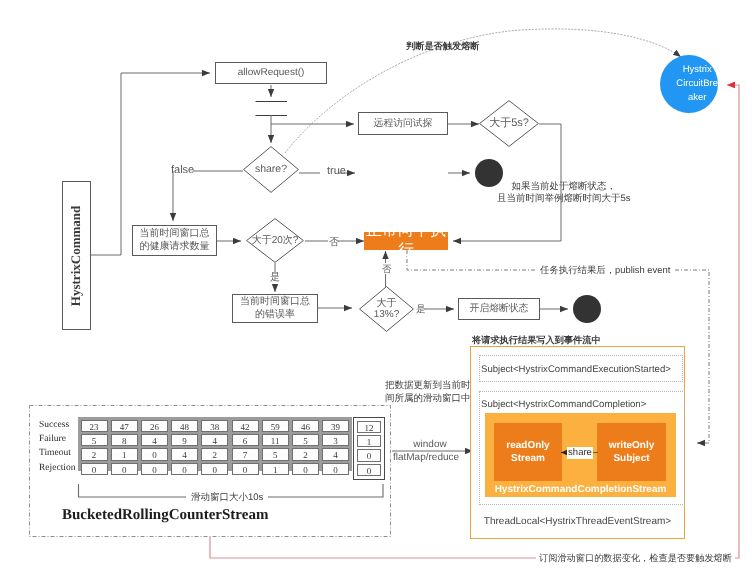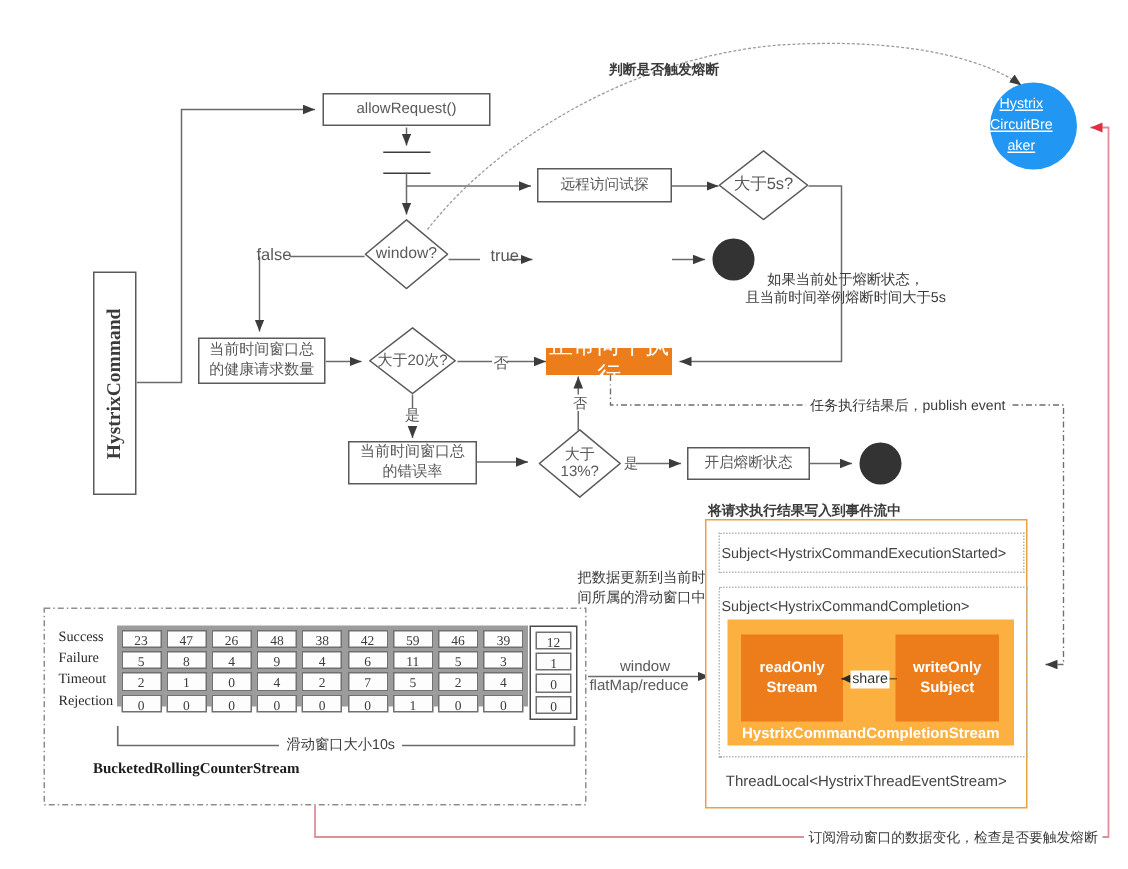--- a/index.html
+++ b/index.html
@@ -26,22 +26,22 @@
   .diamond svg{position:absolute;left:0;top:0;width:100%;height:100%;}
   .dtext{position:absolute;left:0;top:0;width:100%;height:100%;
          display:flex;align-items:center;justify-content:center;
          color:#595959;text-align:center;line-height:1.15;}
 
   .terminal{position:absolute;border-radius:50%;background:#333333;}
 
   .orangebox{background:#ed7d1a;color:#ffffff;border:none;}
 
   .bluecircle{position:absolute;border-radius:50%;background:#2196f3;
-              display:flex;align-items:center;justify-content:flex-start;
-              color:#ffffff;font-size:9.5px;text-align:center;line-height:1.5;font-weight:normal;text-decoration:underline;}
+              display:flex;align-items:center;justify-content:flex-end;
+              color:#ffffff;font-size:9.5px;text-align:center;line-height:1.5;font-weight:normal;}
 
   
   #eventpanel{position:absolute;left:470px;top:346px;width:215px;height:193px;
               border:1px solid #e8a33d;box-sizing:border-box;background:#fff;}
   .dashbox{position:absolute;border:1px dotted #b5b5b5;box-sizing:border-box;}
   .dbtxt{position:absolute;left:1px;top:8px;font-size:9.6px;color:#454545;white-space:nowrap;letter-spacing:0px;}
   .sctxt{top:7px;}
   .ocs{position:absolute;background:#fbb040;box-sizing:border-box;}
   .obox{position:absolute;background:#ed7d1a;color:#fff;font-size:10px;
         display:flex;align-items:center;justify-content:center;text-align:center;
@@ -64,21 +64,21 @@
   #mgrid{position:absolute;left:49px;top:12px;width:274px;height:54px;
          background:#9c9c9c;box-sizing:border-box;}
   .mcol{position:absolute;top:3px;width:27px;}
   .mcell{height:12.2px;line-height:12.2px;text-align:center;background:#fdfdfd;
          border:1px solid #707070;box-sizing:border-box;margin-bottom:2px;
          font-family:"Liberation Serif",serif;font-size:9px;color:#3c3c3c;}
   #mcurrent{position:absolute;left:324px;top:12px;width:32px;height:63px;
             background:#fff;border:1px solid #4a4a4a;box-sizing:border-box;padding-top:3px;}
   #mcurrent .mcell{margin:0 3px 2px 3px;}
   #mcaption{position:absolute;left:33px;top:101px;font-family:"Liberation Serif",serif;
-            font-weight:bold;font-size:10px;color:#1d1d1d;line-height:1.3;}
+            font-weight:bold;font-size:15px;color:#1d1d1d;line-height:1.3;}
   #windowlabel{position:absolute;left:157px;top:92px;font-size:9.5px;color:#3c3c3c;
                background:#fff;padding:0 5px;transform:translateY(-50%);}
 </style>
 </head>
 <body>
 
 <div id="stage">
 
   <svg id="wires" viewBox="0 0 752 579">
     <defs>
@@ -149,21 +149,21 @@
   </div>
 
   <div class="node procbox" style="left:215px;top:62px;width:112px;height:22px;font-size:10px;">
     <span>allowRequest()</span>
   </div>
 
   <div class="diamond" style="left:243px;top:146px;width:56px;height:47px;">
     <svg viewBox="0 0 56 47">
         <polygon points="28,0.6 55.4,23.5 28,46.4 0.6,23.5" fill="#fff" stroke="#5a5a5a" stroke-width="1"></polygon>
       </svg>
-    <span class="dtext" style="font-size:10.5px;">window?</span>
+    <span class="dtext" style="font-size:10.5px;">share?</span>
   </div>
 
   <div class="node procbox" style="left:358px;top:112px;width:90px;height:23px;font-size:9.8px;">
     <span>远程访问试探</span>
   </div>
 
   <div class="diamond" style="left:479px;top:100px;width:60px;height:47px;">
     <svg viewBox="0 0 60 47">
         <polygon points="30,0.6 59.4,23.5 30,46.4 0.6,23.5" fill="#fff" stroke="#5a5a5a" stroke-width="1"></polygon>
       </svg>

